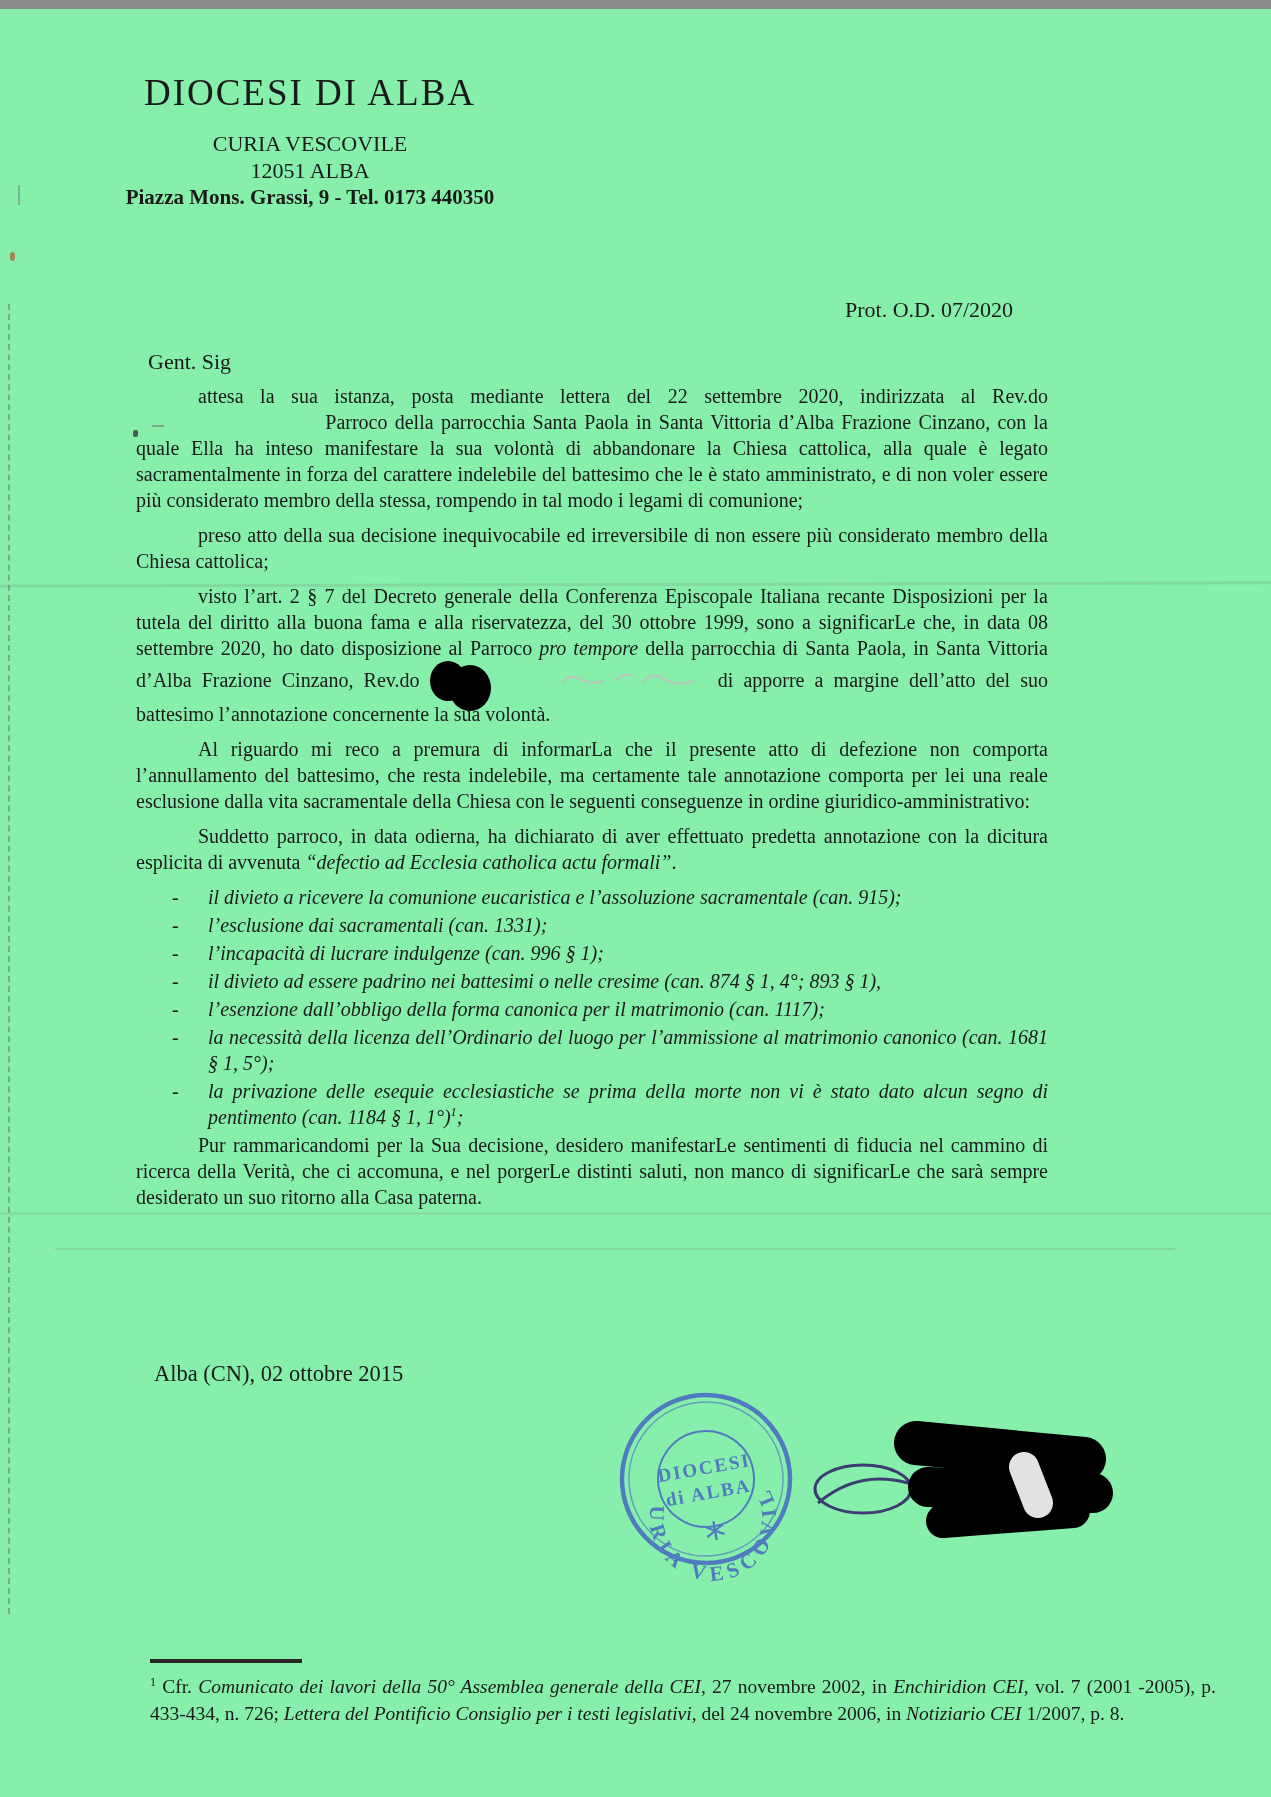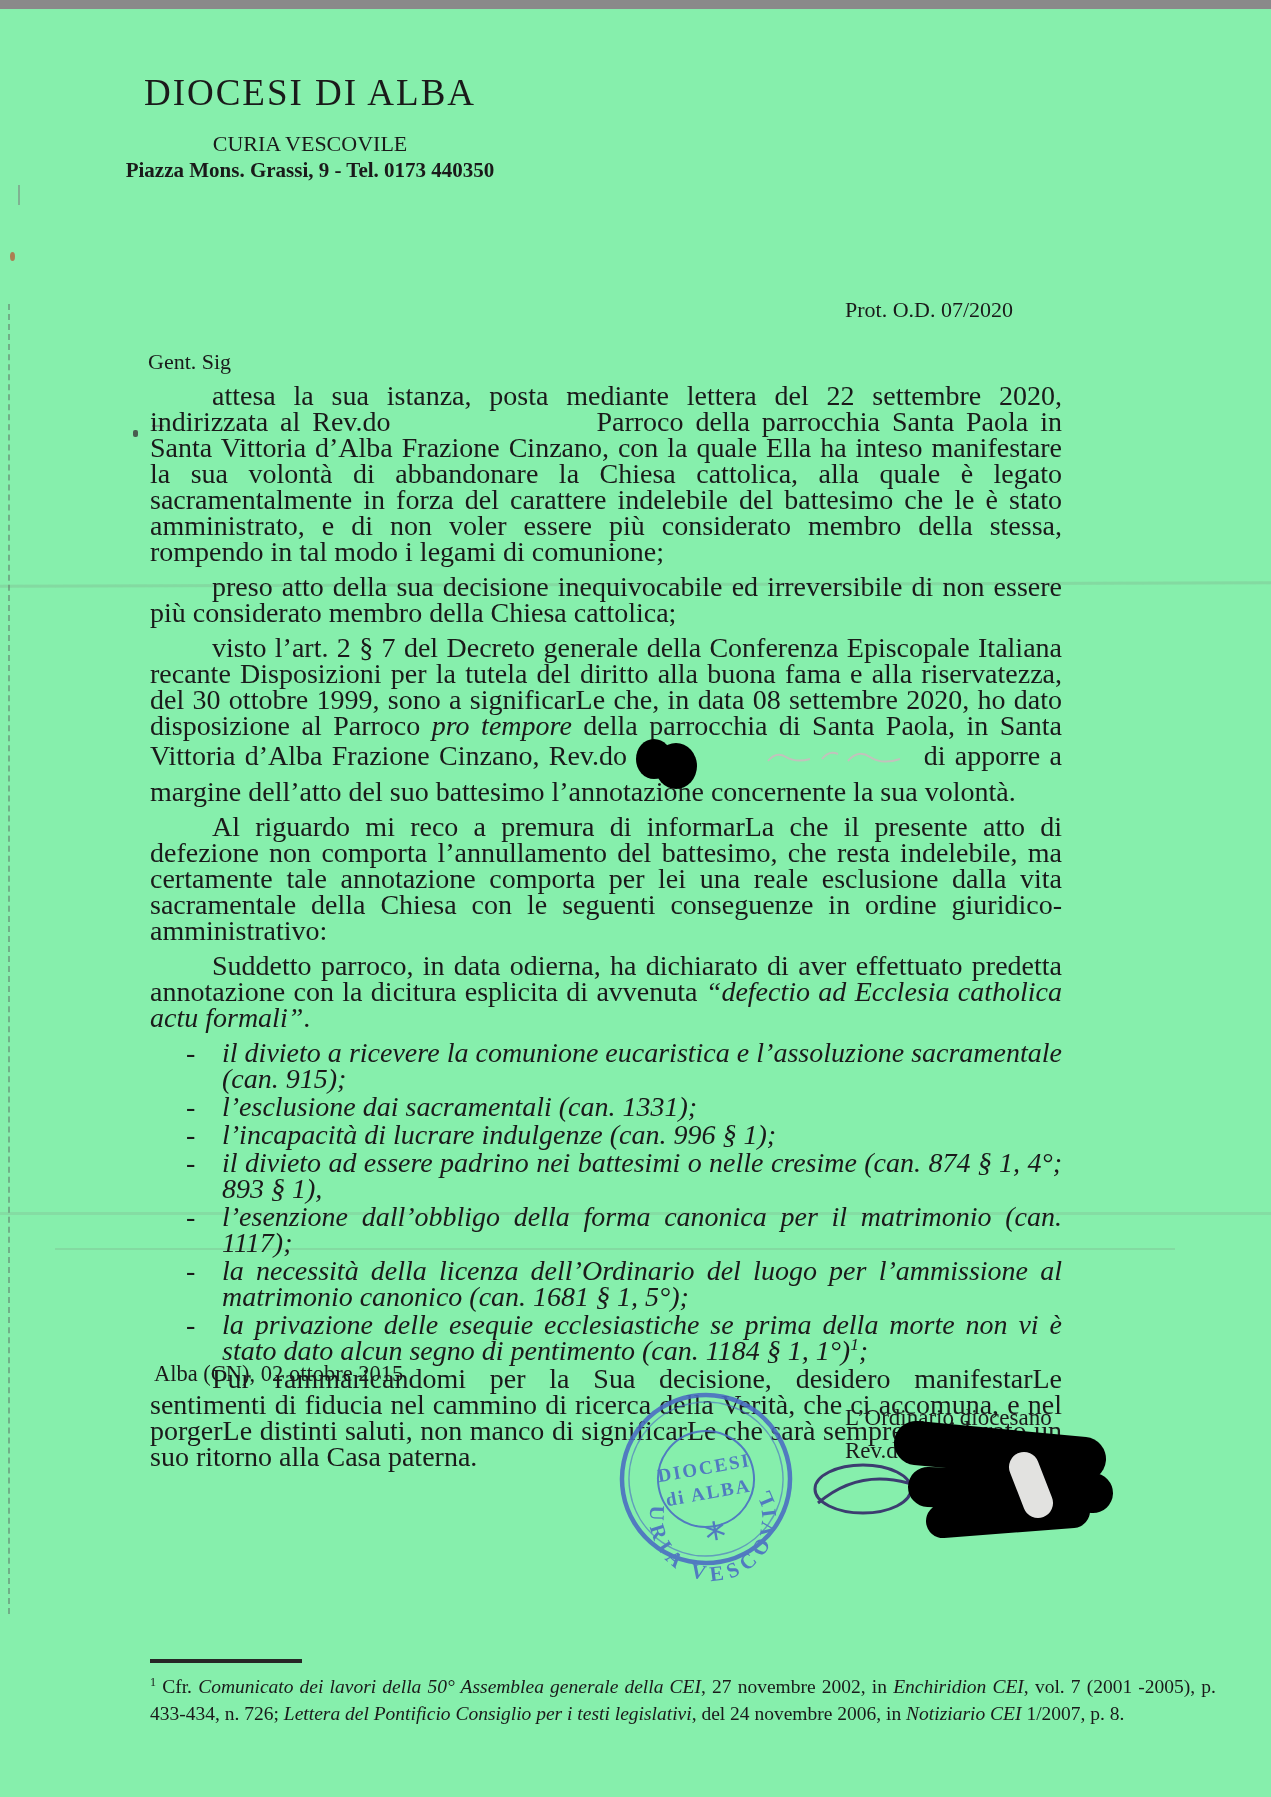--- a/index.html
+++ b/index.html
@@ -14,21 +14,21 @@
   }
   
   .letterhead{position:absolute;left:118px;top:62px;width:384px;text-align:center;}
   .lh-title{font-size:37px;letter-spacing:2px;margin-bottom:16px;white-space:nowrap;}
   .lh-line{font-size:22px;line-height:27px;}
   .lh-addr{font-size:21px;line-height:26px;white-space:nowrap;font-weight:bold;}
   
   .protocol{position:absolute;left:845px;top:288px;font-size:22px;}
   .salutation{position:absolute;left:148px;top:340px;font-size:22px;}
   
-  .body-flow{position:absolute;left:150px;top:374px;width:912px;font-size:28px;line-height:26px;}
+  .body-flow{position:absolute;left:136px;top:374px;width:912px;font-size:20px;line-height:26px;}
   .para{text-align:justify;text-indent:62px;margin:0 0 9px 0;}
   .it{font-style:italic;}
   .sup{vertical-align:super;font-size:0.62em;line-height:0;}
   .gap{display:inline-block;width:182px;}
   .redact{
     display:inline-block;width:36px;height:40px;background:#000;
     border-radius:50%;box-shadow:22px 7px 0 3px #000;
     vertical-align:-14px;margin-right:30px;
   }
   .ghost{display:inline-block;vertical-align:-4px;}
@@ -67,20 +67,21 @@
   <div class="dot-a"></div>
   <div class="dash-a"></div>
   <div class="smear1"></div>
   <div class="smear2"></div>
   <div class="smear3"></div>
   <div class="bottom-band"></div>
 
   <div class="letterhead">
     <div class="lh-title">DIOCESI DI ALBA</div>
     <div class="lh-line">CURIA VESCOVILE</div>
+    <div class="lh-line">12051 ALBA</div>
     <div class="lh-addr">Piazza Mons.  Grassi, 9 - Tel. 0173 440350</div>
   </div>
 
   <div class="protocol">Prot. O.D. 07/2020</div>
 
   <div class="salutation">Gent. Sig</div>
 
   <div class="body-flow" id="letter-body">
       <div class="para"><span>attesa la sua istanza, posta mediante lettera del 22 settembre 2020, indirizzata al Rev.do </span><span class="gap"></span><span> Parroco della parrocchia Santa Paola in Santa Vittoria d’Alba Frazione Cinzano, con la quale Ella ha inteso manifestare la sua volontà di abbandonare la Chiesa cattolica, alla quale è legato sacramentalmente in forza del carattere indelebile del battesimo che le è stato amministrato, e di non voler essere più considerato membro della stessa, rompendo in tal modo i legami di comunione;</span></div>
       <div class="para"><span>preso atto della sua decisione inequivocabile ed irreversibile di non essere più considerato membro della Chiesa cattolica;</span></div>
@@ -109,24 +110,20 @@
       <path id="ringPath" d="M -60 20 A 63 63 0 1 0 60 20" stroke="none"></path>
       <text font-size="21" font-weight="bold" letter-spacing="6" fill="#4a6cc3" stroke="none" font-family="Liberation Serif, DejaVu Serif, serif">
         <textPath href="#ringPath" startOffset="50%" text-anchor="middle">CURIA VESCOVILE</textPath>
       </text>
       <text y="-5" text-anchor="middle" font-size="19" font-weight="bold" letter-spacing="2" fill="#4a6cc3" stroke="none" font-family="Liberation Serif, DejaVu Serif, serif">DIOCESI</text>
       <text y="20" text-anchor="middle" font-size="19" font-weight="bold" letter-spacing="2" fill="#4a6cc3" stroke="none" font-family="Liberation Serif, DejaVu Serif, serif">di ALBA</text>
       <text y="74" text-anchor="middle" font-size="42" fill="#4a6cc3" stroke="none" font-family="DejaVu Sans, sans-serif">*</text>
     </g>
   </svg>
 
-  <div class="sig-block">
-    <div>L’Ordinario diocesano</div>
-    <div>Rev.d</div>
-  </div>
 
   <svg class="sig-art" viewBox="0 0 340 160">
     <g>
       <ellipse cx="75" cy="82" rx="48" ry="24" fill="none" stroke="#3c3c70" stroke-width="3"></ellipse>
       <path d="M30 96 q40 -34 90 -20 t110 6 q40 4 80 -6" fill="none" stroke="#3c3c70" stroke-width="3"></path>
       <path d="M300 70 q12 14 4 34" fill="none" stroke="#3c3c70" stroke-width="3"></path>
     </g>
     <g stroke="#000" stroke-linecap="round" fill="none">
       <path d="M128 36 L296 52" stroke-width="44"></path>
       <path d="M140 80 L305 86" stroke-width="40"></path>

